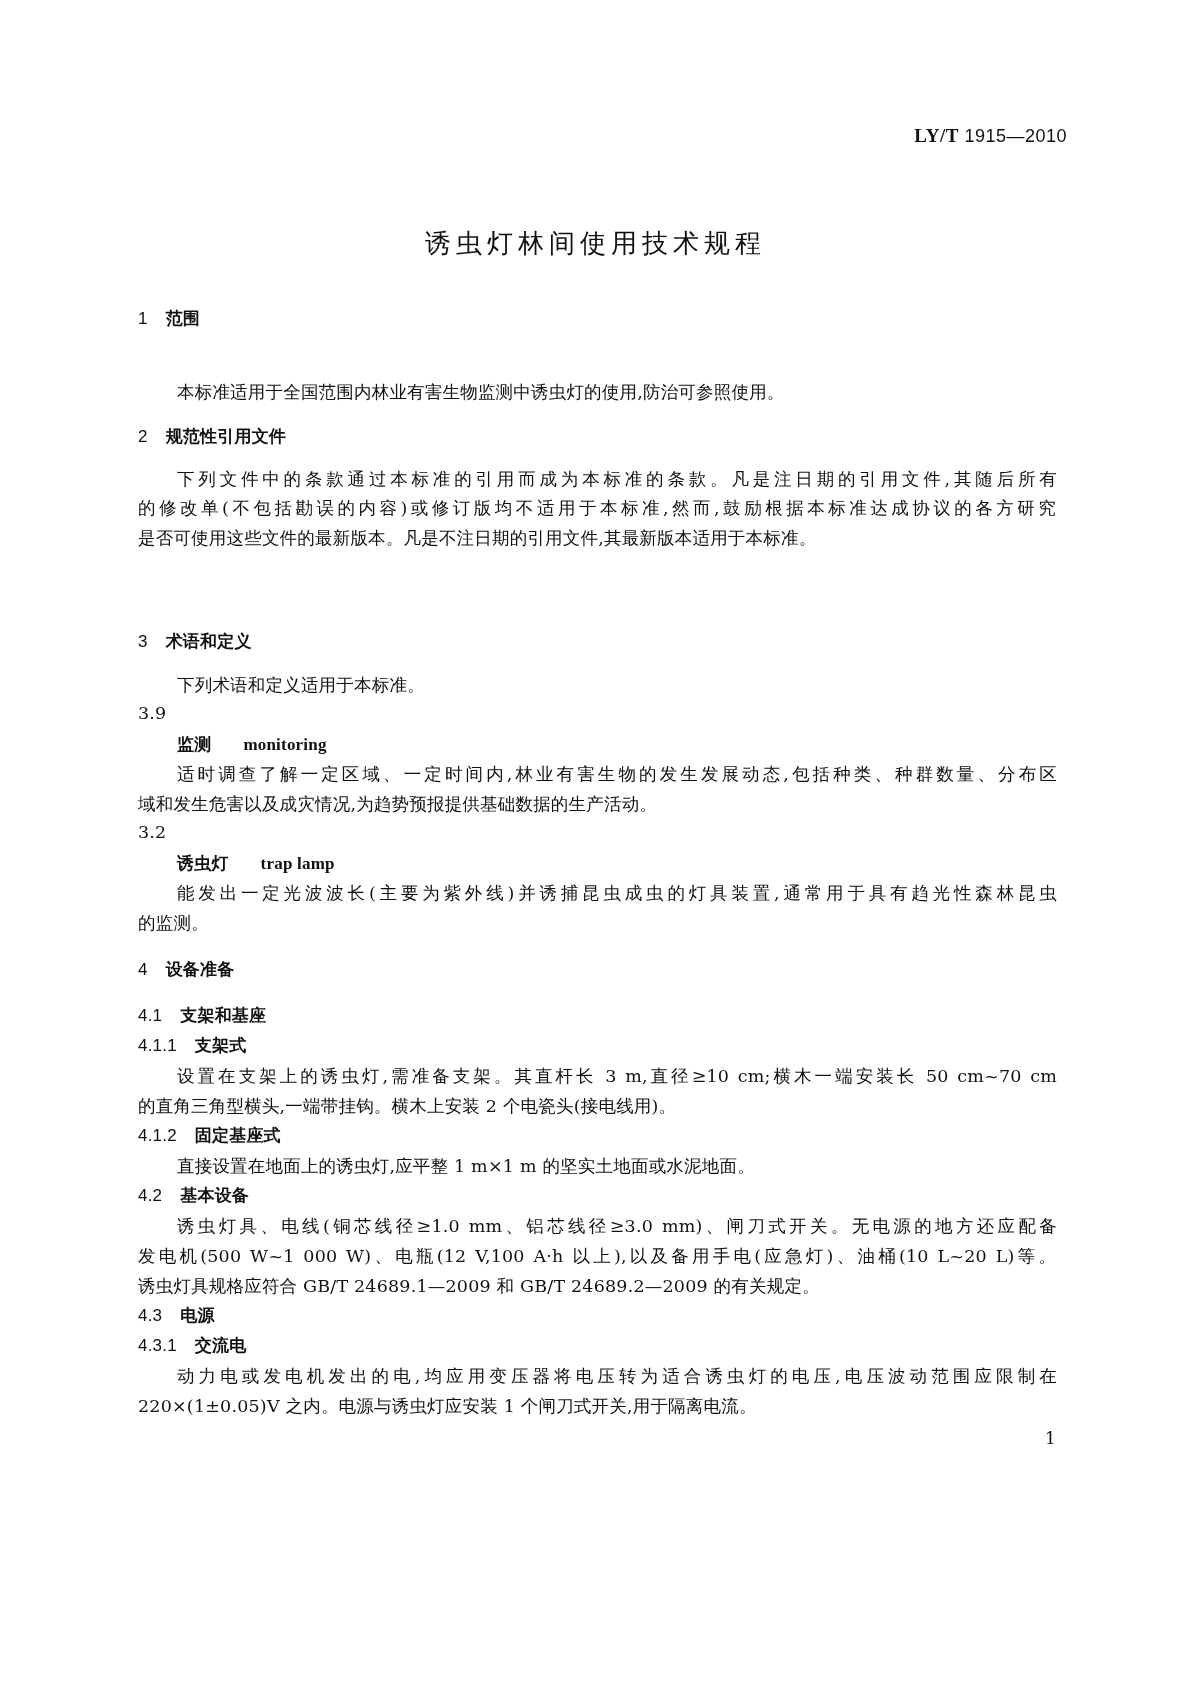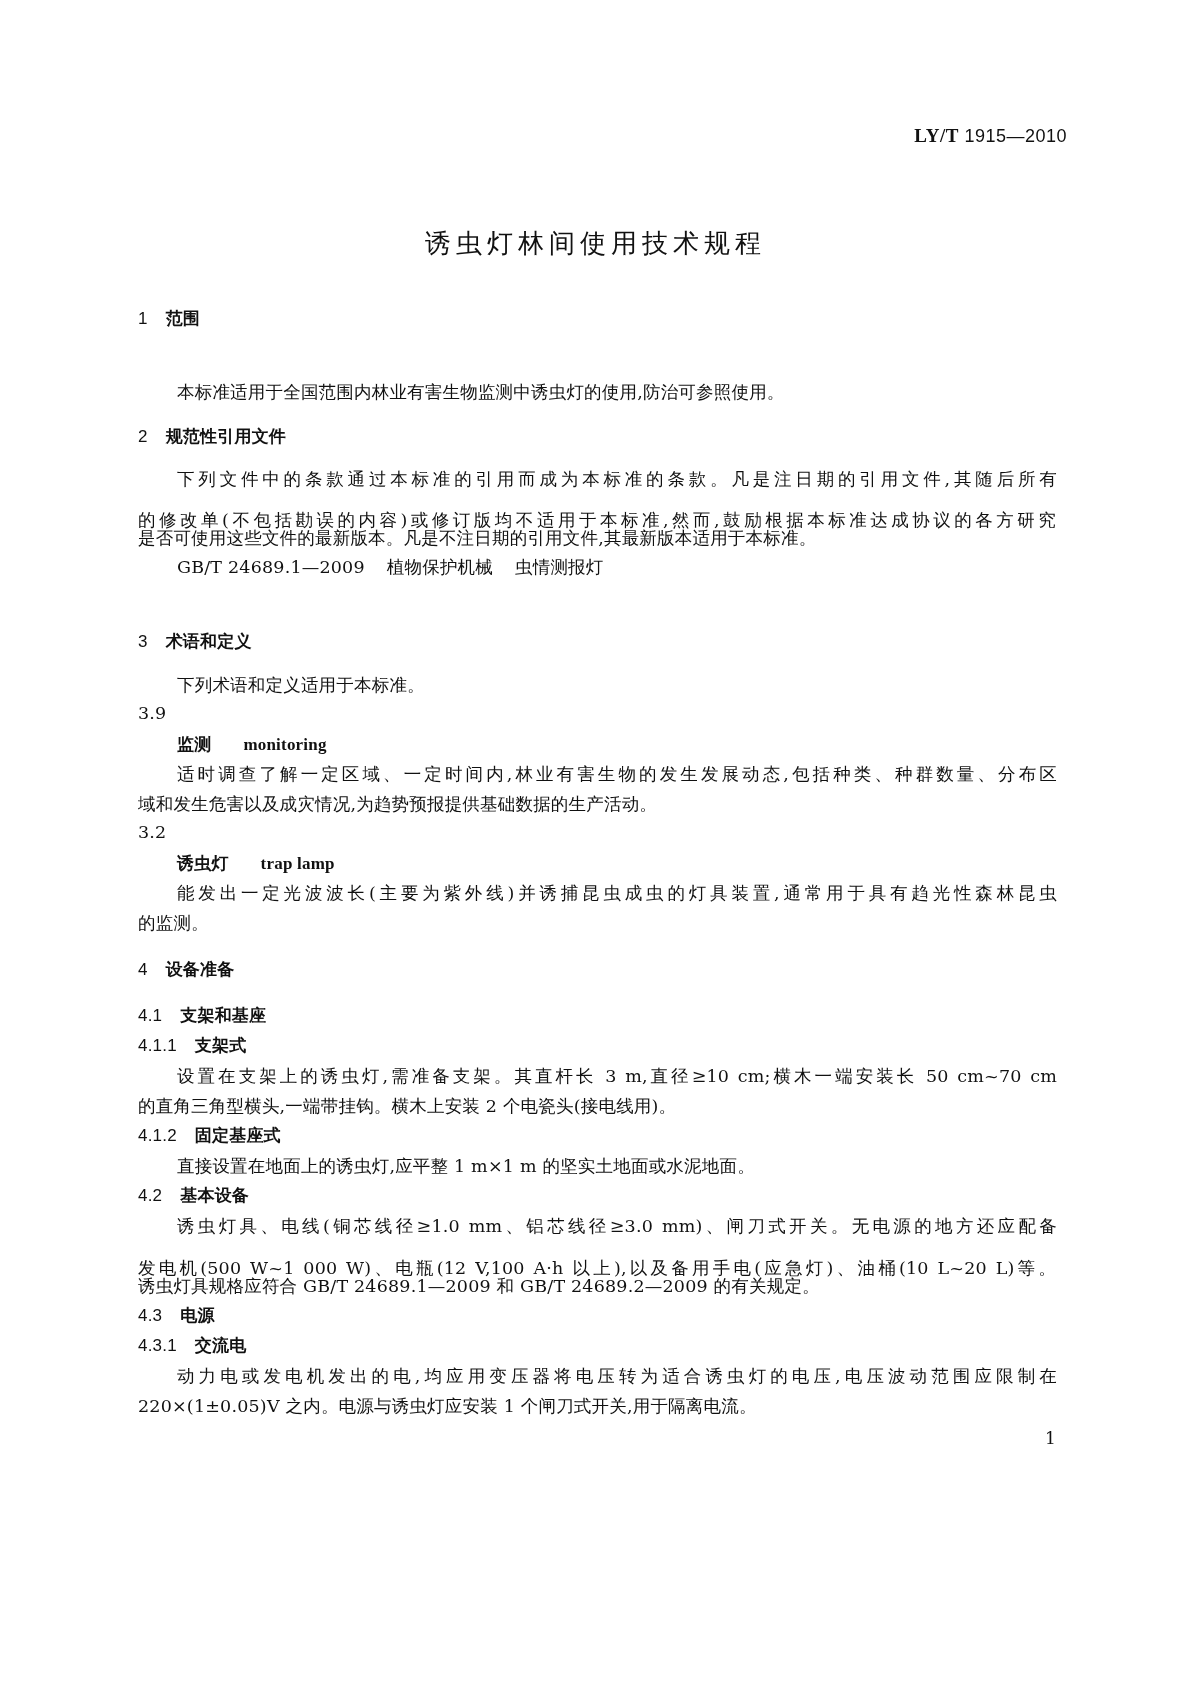--- a/index.html
+++ b/index.html
@@ -10,21 +10,21 @@
               font-family: "Liberation Sans", "DejaVu Sans", sans-serif; }
   .std-code .ly { font-family: "Liberation Serif", serif; font-weight: bold; font-size: 19px; }
   .title { position: absolute; left: 0; width: 1191px; top: 226px; text-align: center;
            font-family: "DejaVu Sans", sans-serif; font-size: 26px; letter-spacing: 5px; }
   .line { position: absolute; left: 138px; font-size: 17.5px; white-space: nowrap; letter-spacing: 0.2px; }
   .indent { left: 177px; }
   .h { font-family: "DejaVu Sans", sans-serif; font-weight: bold; font-size: 17px; }
   .h .num { font-weight: normal; font-family: "Liberation Sans", sans-serif; margin-right: 18px; }
   .term { font-weight: bold; font-family: "DejaVu Sans", sans-serif; font-size: 17px; }
   .term .en { font-family: "Liberation Serif", serif; font-weight: bold; margin-left: 32px; }
-  .justify { width: 918px; text-align: justify; text-align-last: justify; margin-top: 12px; }
+  .justify { width: 918px; text-align: justify; text-align-last: justify; }
   .ref .gap { display: inline-block; width: 22px; }
   .pageno { position: absolute; left: 1045px; top: 1535px; font-size: 17px; }
 </style>
 </head>
 <body>
 
 <div class="page">
 
   <div class="std-code">
     <span class="ly">LY/T</span>
@@ -37,23 +37,20 @@
     <span class="num">1</span><span>范围</span>
   </div>
   <div class="line indent" style="top:380px">本标准适用于全国范围内林业有害生物监测中诱虫灯的使用,防治可参照使用。</div>
 
   <div class="line h" style="top:425px">
     <span class="num">2</span><span>规范性引用文件</span>
   </div>
   <div class="line indent" style="top:467px; width:880px; text-align:justify; text-align-last:justify;">下列文件中的条款通过本标准的引用而成为本标准的条款。凡是注日期的引用文件,其随后所有</div>
   <div class="line justify" style="top:496px">的修改单(不包括勘误的内容)或修订版均不适用于本标准,然而,鼓励根据本标准达成协议的各方研究</div>
   <div class="line" style="top:526px">是否可使用这些文件的最新版本。凡是不注日期的引用文件,其最新版本适用于本标准。</div>
-  <div class="line indent ref" style="top:555px">
-    <span>GB/T 24689.1—2009</span><span class="gap"></span><span>植物保护机械</span><span class="gap"></span><span>虫情测报灯</span>
-  </div>
 
   <div class="line h" style="top:630px">
     <span class="num">3</span><span>术语和定义</span>
   </div>
   <div class="line indent" style="top:673px">下列术语和定义适用于本标准。</div>
   <div class="line" style="top:703px">3.9</div>
   <div class="line indent term" style="top:733px">
     <span>监测</span><span class="en">monitoring</span>
   </div>
   <div class="line indent" style="top:762px; width:880px; text-align:justify; text-align-last:justify;">适时调查了解一定区域、一定时间内,林业有害生物的发生发展动态,包括种类、种群数量、分布区</div>

